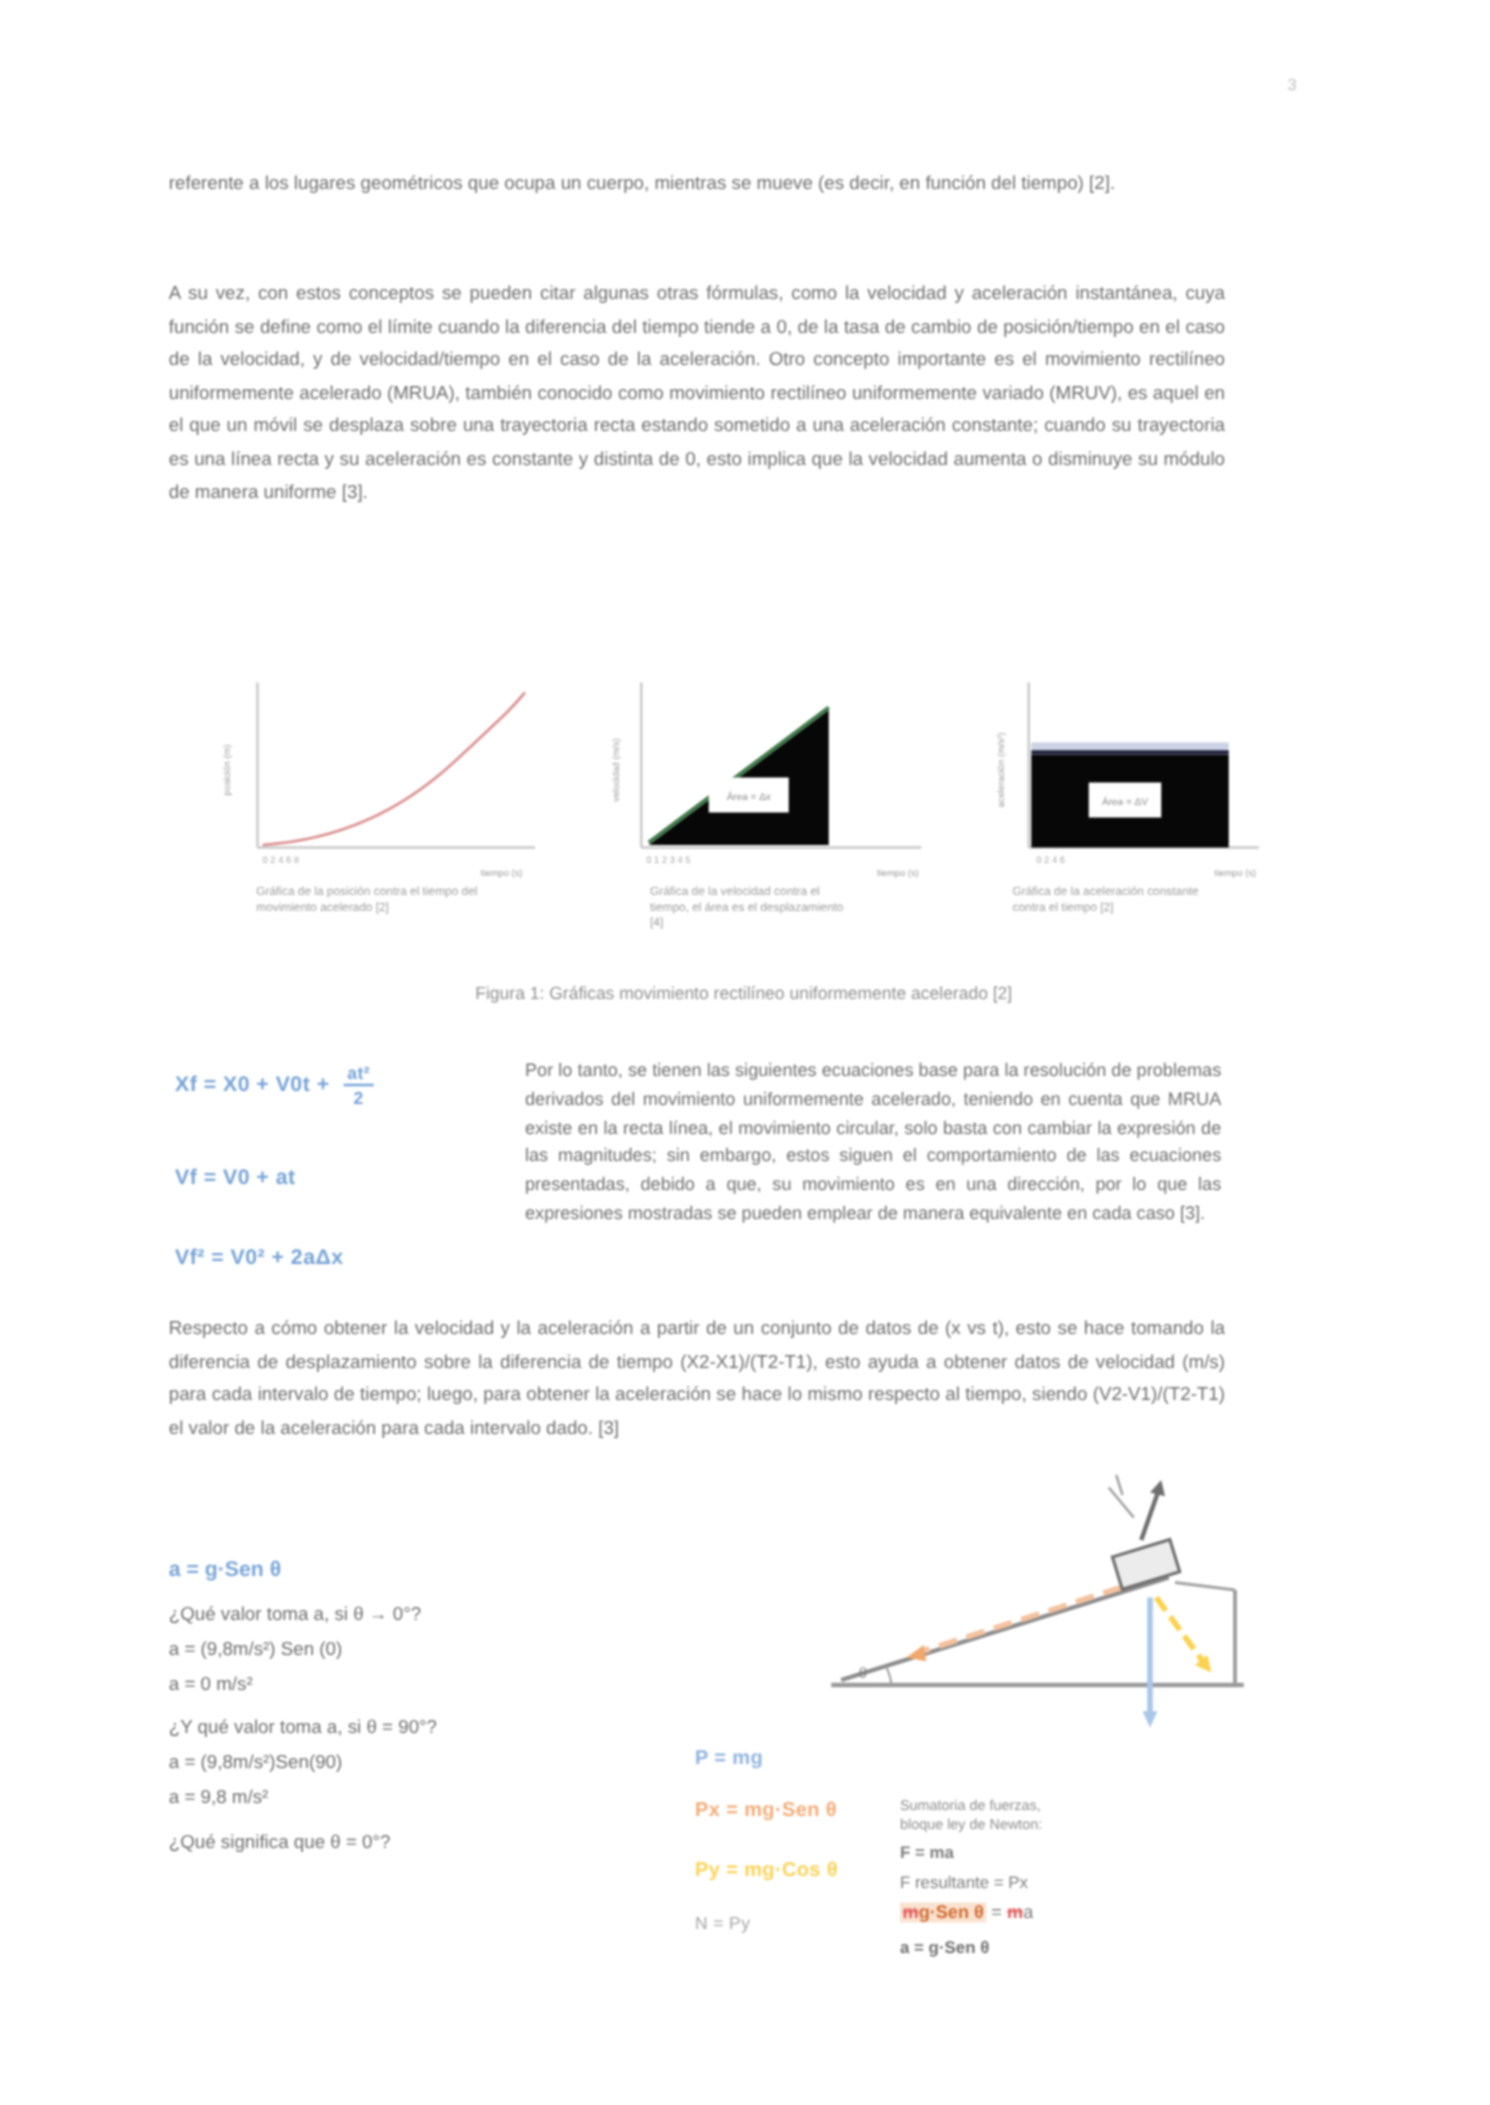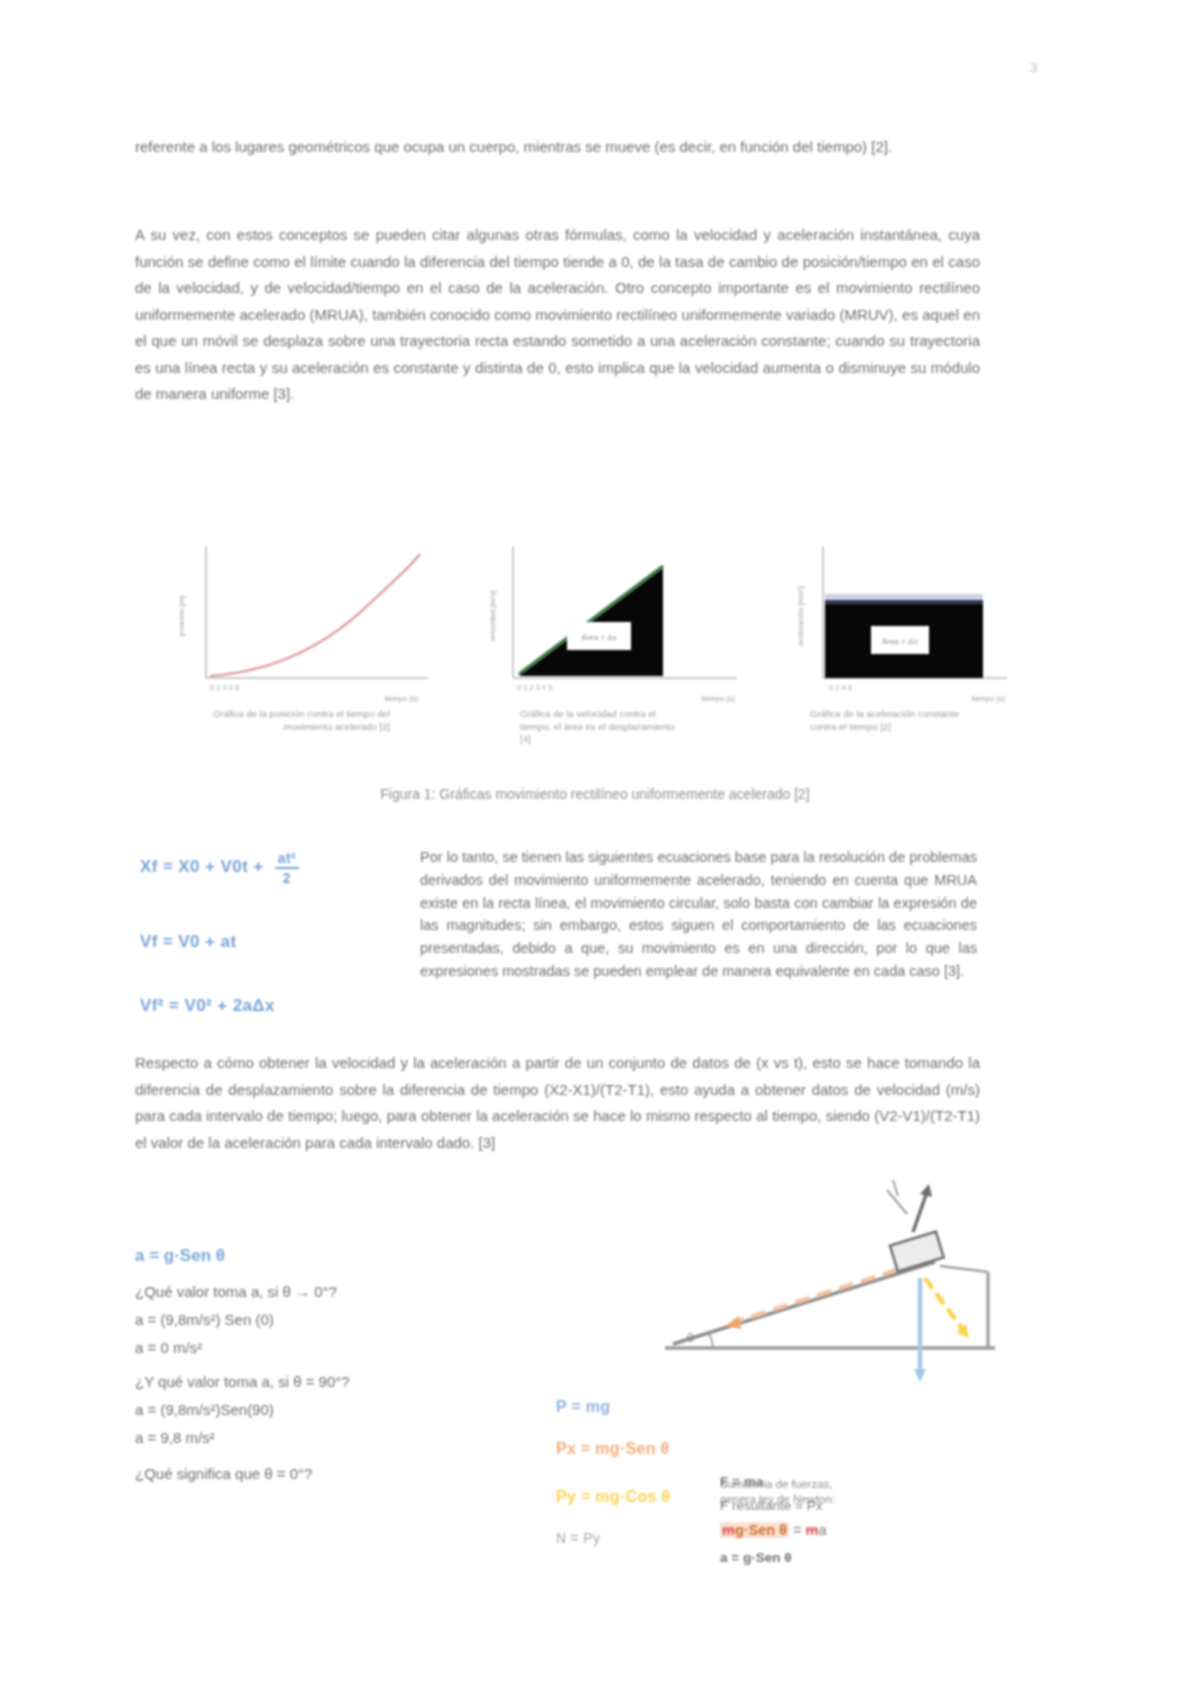--- a/index.html
+++ b/index.html
@@ -43,21 +43,21 @@
   <div class="abs para fz" style="left:135px;top:222px;width:845px;">A su vez, con estos conceptos se pueden citar algunas otras fórmulas, como la velocidad y aceleración instantánea, cuya función se define como el límite cuando la diferencia del tiempo tiende a 0, de la tasa de cambio de posición/tiempo en el caso de la velocidad, y de velocidad/tiempo en el caso de la aceleración. Otro concepto importante es el movimiento rectilíneo uniformemente acelerado (MRUA), también conocido como movimiento rectilíneo uniformemente variado (MRUV), es aquel en el que un móvil se desplaza sobre una trayectoria recta estando sometido a una aceleración constante; cuando su trayectoria es una línea recta y su aceleración es constante y distinta de 0, esto implica que la velocidad aumenta o disminuye su módulo de manera uniforme [3].</div>
 
   <svg class="abs fz2" style="left:170px;top:538px;" width="270" height="165">
     <line x1="36" y1="8" x2="36" y2="140" stroke="#c8c8c8" stroke-width="2"></line>
     <line x1="36" y1="140" x2="258" y2="140" stroke="#c8c8c8" stroke-width="2"></line>
     <text x="14" y="78" font-size="7.5" fill="#9a9a9a" transform="rotate(-90 14 78)" text-anchor="middle">posición (m)</text>
     <path d="M40,138 C 100,134 150,112 195,70 S 240,28 250,16" fill="none" stroke="#dc9090" stroke-width="2.2"></path>
     <text x="40" y="152" font-size="7.5" fill="#a8a8a8">0        2        4        6        8</text>
     <text x="248" y="163" font-size="7.5" fill="#9a9a9a" text-anchor="end">tiempo (s)</text>
   </svg>
-  <div class="abs subcap fz2" style="left:205px;top:708px;width:185px;text-align:right;">Gráfica de la posición contra el tiempo del movimiento acelerado [2]</div>
+  <div class="abs subcap fz2" style="left:205px;top:708px;width:185px;">Gráfica de la posición contra el tiempo del movimiento acelerado [2]</div>
 
   <svg class="abs fz2" style="left:485px;top:538px;" width="260" height="165">
     <line x1="28" y1="8" x2="28" y2="140" stroke="#c8c8c8" stroke-width="2"></line>
     <line x1="28" y1="140" x2="252" y2="140" stroke="#c8c8c8" stroke-width="2"></line>
     <text x="10" y="78" font-size="7.5" fill="#9a9a9a" transform="rotate(-90 10 78)" text-anchor="middle">velocidad (m/s)</text>
     <polygon points="34,138 178,30 178,138" fill="#070707"></polygon>
     <line x1="34" y1="136" x2="178" y2="28" stroke="#3c7a46" stroke-width="3"></line>
     <rect x="82" y="84" width="64" height="28" fill="#ffffff"></rect>
     <text x="114" y="102" font-size="8" fill="#8a8a8a" text-anchor="middle">Área = Δx</text>
     <text x="32" y="152" font-size="7.5" fill="#a8a8a8">0     1     2     3     4     5</text>
@@ -133,23 +133,23 @@
 
     <line x1="290" y1="106" x2="328" y2="158" stroke="#fcd24e" stroke-width="4.5" stroke-dasharray="13 6"></line>
     <polygon points="334,166 321,160 331,152" fill="#fcd24e"></polygon>
   </svg>
 
   <div class="abs leg blue fz" style="left:556px;top:1398px;">P = mg</div>
   <div class="abs leg orange fz" style="left:556px;top:1440px;">Px = mg·Sen θ</div>
   <div class="abs leg yellow fz" style="left:556px;top:1488px;">Py = mg·Cos θ</div>
   <div class="abs leg gray fz" style="left:556px;top:1530px;">N = Py</div>
 
-  <div class="abs fz2" style="left:720px;top:1438px;width:230px;margin-top:39px;">
+  <div class="abs fz2" style="left:720px;top:1438px;width:230px;">
     <div class="dsmall">Sumatoria de fuerzas,</div>
-    <div class="dsmall">genera ley de Newton:</div>
+    <div class="dsmall">bloque ley de Newton:</div>
   </div>
   <div class="abs dline fz" style="left:720px;top:1474px;font-weight:bold;">F = ma</div>
   <div class="abs dline fz" style="left:720px;top:1498px;">F resultante = Px</div>
   <div class="abs dline fz" style="left:720px;top:1522px;font-size:14.5px;">
     <span class="dhl"><span class="dstrike">m</span><span>g·Sen θ</span></span><span> = </span><span class="dstrike">m</span><span>a</span>
   </div>
   <div class="abs dres fz" style="left:720px;top:1550px;">a = g·Sen θ</div>
 
 </div>
 

